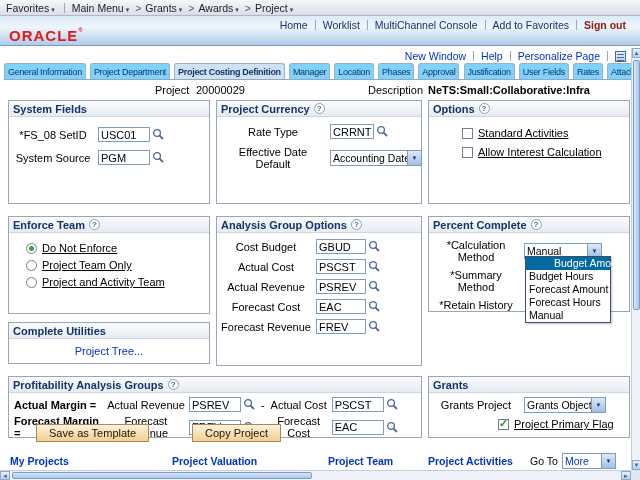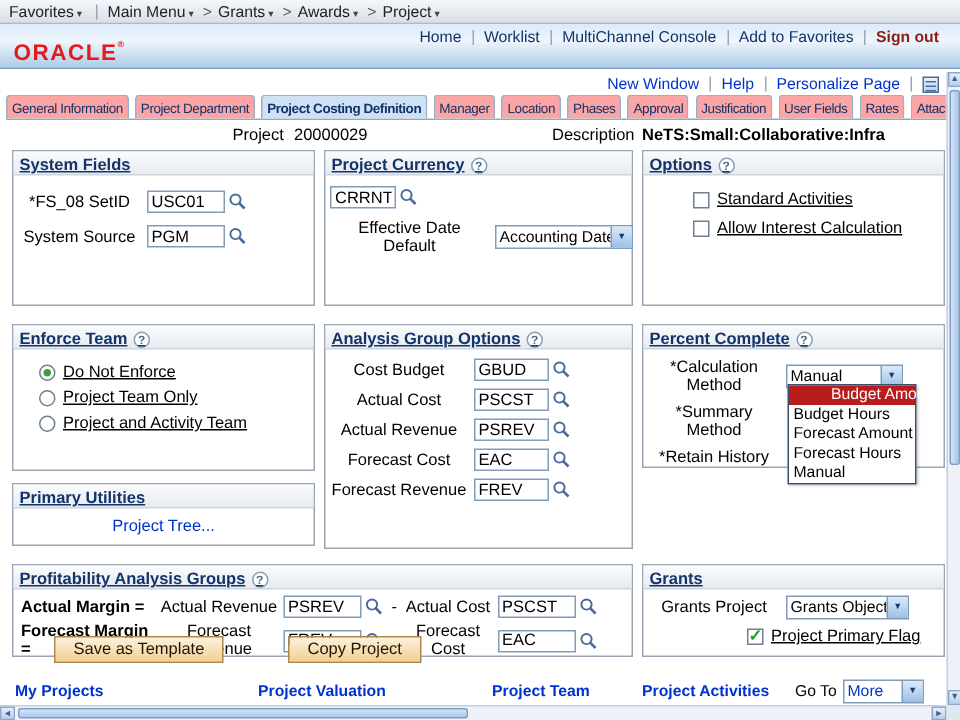--- a/index.html
+++ b/index.html
@@ -32,34 +32,34 @@
   .pagetools .plink { cursor:pointer; }
   .url-icon { display:inline-block; width:11px; height:11px; border:1px solid #4a6a9a;
     background:linear-gradient(#e8f1fb,#b9d2ee); position:relative; }
   .url-icon::after { content:""; position:absolute; left:1px; right:1px; top:2px; height:1px;
     background:#4a6a9a; box-shadow:0 3px 0 #4a6a9a, 0 6px 0 #4a6a9a; }
 
   
   .tabs { position:absolute; left:4px; top:63px; width:627px; height:17px; white-space:nowrap;
     overflow:hidden; border-bottom:1px solid #93a7bd; }
   .tab { display:inline-block; height:16px; line-height:14px; padding:1px 3px; margin-right:1px;
-    border:1px solid #9ab0c8; border-bottom:none; border-radius:3px 3px 0 0; background:#fca5a5;
+    border:1px solid #9ab0c8; border-bottom:none; border-radius:3px 3px 0 0; background:#7dd3fc;
     color:#13336b; font-size:9px; letter-spacing:-0.3px; cursor:pointer; vertical-align:bottom; }
   .tab.active { background:#cfe2f4; font-weight:bold; }
 
   
   .projhead { position:absolute; left:0; top:84px; width:631px; height:14px; font-size:11px; }
   .projhead .ph-label { position:absolute; }
   .projhead .bold { font-weight:bold; }
 
   
   .gbox { position:absolute; border:1px solid #9aa6b4; background:#fff; }
-  .gb-head { height:16px; display:flex; align-items:flex-end; gap:4px; padding:0 4px;
+  .gb-head { height:16px; display:flex; align-items:center; gap:4px; padding:0 4px;
     font-weight:bold; color:#13336b; font-size:11px;
-    background:linear-gradient(#fafbfc,#e7ebf1); border-bottom:1px solid #cdd6e0;text-decoration:underline; }
+    background:linear-gradient(#fafbfc,#e7ebf1); border-bottom:1px solid #cdd6e0; }
   .help { width:11px; height:11px; border-radius:50%; border:1px solid #8aa0b8; color:#4a6a8a;
     font-size:8px; line-height:10px; text-align:center; font-weight:bold; background:#fff; cursor:pointer; flex:none; }
 
   .frow { display:flex; align-items:center; margin:5px 3px 0 3px; }
   .flabel { text-align:center; padding-right:4px; flex:none; }
   .tin { border:1px solid #7f9db9; height:15px; font:11px "Liberation Sans",sans-serif;
     padding:0 2px; background:#fff; flex:none; }
   .w44{width:44px} .w50{width:50px} .w52{width:52px}
   .mag { width:13px; height:13px; margin-left:2px; cursor:pointer; flex:none; }
 
@@ -76,21 +76,21 @@
   .rb { width:11px; height:11px; border:1px solid #6f7f8f; border-radius:50%; background:#fff;
     display:inline-block; position:relative; cursor:pointer; flex:none; }
   .rb.selected::after { content:""; position:absolute; left:2px; top:2px; width:5px; height:5px;
     border-radius:50%; background:#3aa13a; }
   .optlabel { margin-left:5px;text-decoration:underline; }
 
   
   .openlist { position:absolute; left:96px; top:39px; width:86px; border:1px solid #38506e;
     background:#fff; z-index:60; box-shadow:1px 1px 2px rgba(0,0,0,.25); }
   .openlist .opt { height:13px; line-height:13px; padding:0 3px; font-size:10.5px; cursor:pointer; white-space:nowrap; }
-  .openlist .opt.hl { background:#b91c1c; color:#fff;padding-left:28px; }
+  .openlist .opt.hl { background:#0369a1; color:#fff;padding-left:28px; }
 
   .linkblue { color:#0033cc; cursor:pointer; }
 
   
   .psbtn { position:absolute; top:424px; height:18px; padding:1px 12px;
     background:linear-gradient(#fdf2dd,#f2cf92); border:1px solid #a9874f;
     font:11px "Liberation Sans",sans-serif; color:#201500; cursor:pointer; }
 
   
   .footer { position:absolute; left:0; top:455px; width:631px; height:16px; }
@@ -193,20 +193,21 @@
         </svg>
     </div>
   </div>
 
   <div class="gbox" style="left:216px; top:100px; width:206px; height:104px;">
     <div class="gb-head">
         <span>Project Currency</span>
         <span class="help">?</span>
       </div>
     <div class="frow" style="margin-top:7px;">
+      <span class="flabel" style="width:110px">Rate Type</span>
       <input class="tin w44" value="CRRNT" style="">
       <svg class="mag" viewBox="0 0 13 13">
           <circle cx="5" cy="5" r="3.4" fill="#fff" stroke="#4a6a9a" stroke-width="1.3"></circle>
           <line x1="7.6" y1="7.6" x2="11" y2="11" stroke="#4a6a9a" stroke-width="1.8"></line>
         </svg>
     </div>
     <div class="frow" style="margin-top:7px;">
       <span class="flabel" style="width:110px">Effective Date Default</span>
       <span class="sel">
         <span class="sel-text" style="width:76px">Accounting Date</span>
@@ -318,21 +319,21 @@
       <div class="opt hl">Budget Amount</div>
       <div class="opt">Budget Hours</div>
       <div class="opt">Forecast Amount</div>
       <div class="opt">Forecast Hours</div>
       <div class="opt">Manual</div>
     </div>
   </div>
 
   <div class="gbox" style="left:8px; top:322px; width:202px; height:42px;">
     <div class="gb-head">
-        <span>Primary Utilities</span>
+        <span>Complete Utilities</span>
       </div>
     <div style="text-align:center; margin-top:6px;">
       <span class="linkblue">Project Tree...</span>
     </div>
   </div>
 
   <div class="gbox" style="left:8px; top:376px; width:414px; height:62px;">
     <div class="gb-head">
         <span>Profitability Analysis Groups</span>
         <span class="help">?</span>

